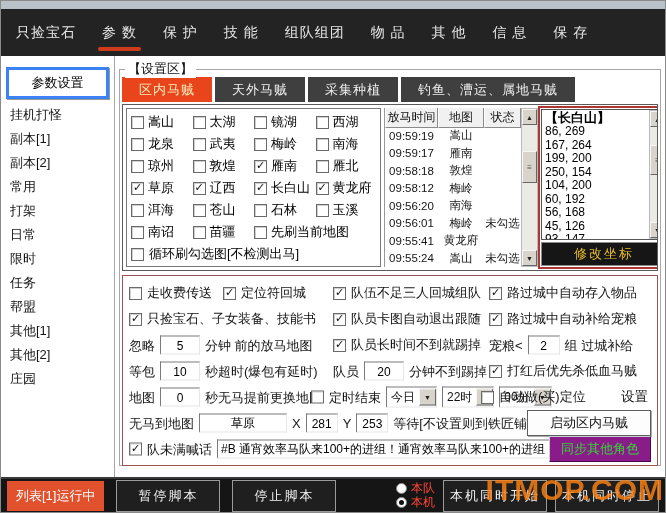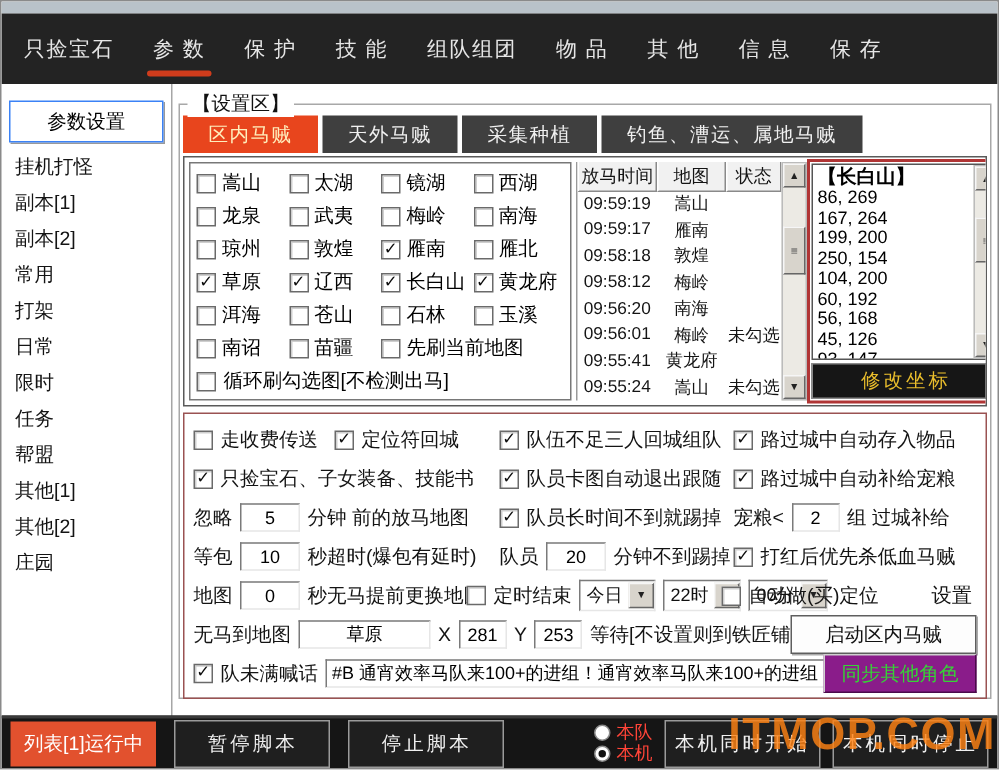--- a/index.html
+++ b/index.html
@@ -11,21 +11,21 @@
   .menubar{height:47px;background:#232323;display:flex;align-items:stretch;padding-left:2px;}
   .menu-item{color:#e6e6e6;font-size:14px;display:flex;align-items:center;padding:0 13px;
              position:relative;letter-spacing:1px;cursor:default;}
   .menu-item.active::after{content:"";position:absolute;left:9px;right:9px;bottom:5px;height:4px;
              background:#cf3c1c;border-radius:2px;}
   
   .bodyrow{display:flex;height:423px;}
   .sidebar{width:114px;border-right:1px solid #a6a6a6;box-sizing:border-box;padding-top:6px;flex:none;}
   .sb-title{margin:0 2px;background:#e23c1c;color:#fff3cf;text-align:center;font-size:13px;
             font-weight:bold;padding:3px 0;}
-  .sb-button{margin:5px 5px 4px 5px;background:#fff;border:1px solid #3b82f6;text-align:center;
+  .sb-button{margin:5px 5px 4px 5px;background:#fff;border:3px solid #3b82f6;text-align:center;
              font-size:13px;padding:4px 0;box-shadow:1px 1px 0 #999;}
   .sb-item{font-size:13px;color:#141414;padding:3px 0 3px 9px;}
   .main{flex:1;position:relative;}
   .groupbox{position:absolute;left:4px;right:4px;top:13px;bottom:13px;border:1px solid #a8a8a8;}
   .group-label{position:absolute;top:-10px;left:5px;background:#fff;padding:0 3px;font-size:13px;
                font-weight:normal;color:#111;}
   
   .tabs{display:flex;gap:3px;margin:7px 2px 0 2px;}
   .tab{background:#3f3f3f;color:#f0f0f0;font-size:13px;height:25px;display:flex;align-items:center;
        padding:0 17px;letter-spacing:1px;}

